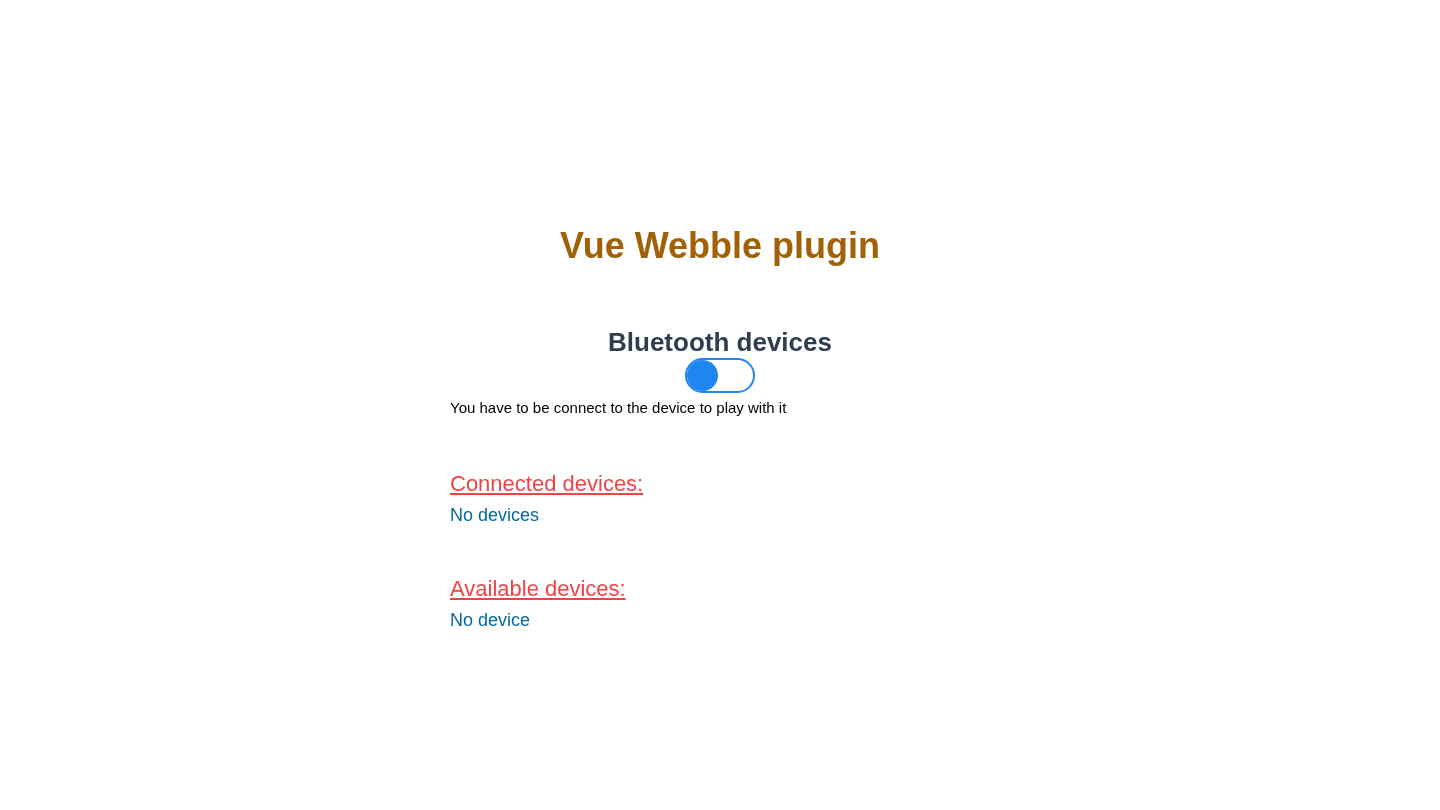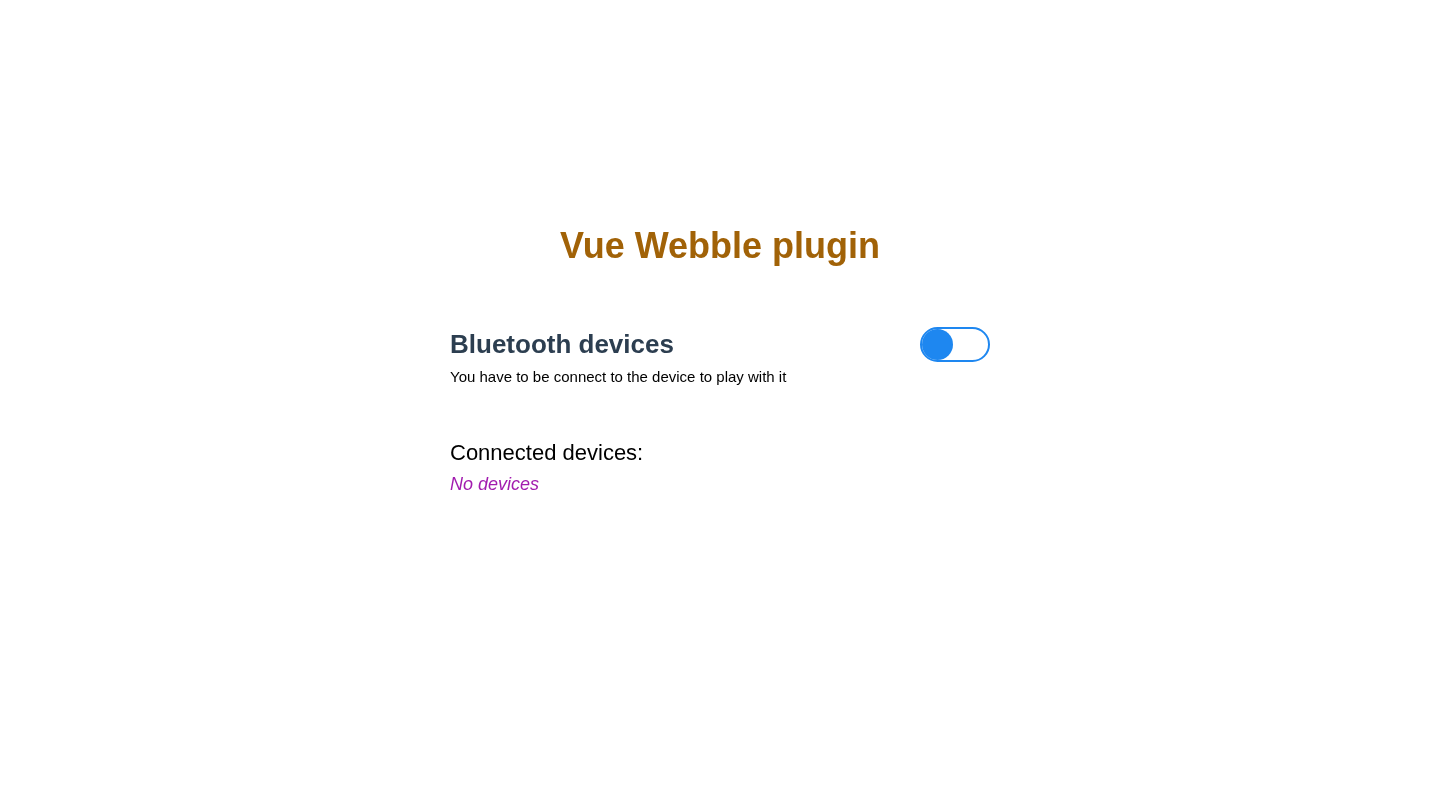--- a/index.html
+++ b/index.html
@@ -28,20 +28,21 @@
       color: #a16207;
       text-align: center;
       margin-bottom: 60px;
     }
     
     .header-row {
       display: flex;
       justify-content: space-between;
       align-items: center;
       margin-bottom: 6px;
+      flex-direction: column;
     }
     
     .section-title {
       font-size: 26px;
       font-weight: 700;
       color: #2c3e50;
     }
     
     .section-subtitle {
       font-size: 15px;
@@ -66,28 +67,28 @@
       top: 0px;
       width: 31px;
       height: 31px;
       border-radius: 50%;
       background: #1e87f0;
     }
     
     .subsection-label {
       font-size: 22px;
       font-weight: 400;
-      color: #000000;
+      color: #ef4444;
       margin-bottom: 8px;
+      text-decoration: underline;
     }
     
     .empty-text {
       font-size: 18px;
-      font-style: italic;
-      color: #a21caf;
+      color: #0369a1;
       margin-bottom: 50px;
     }
     
     .subsection {
       margin-bottom: 0;
     }
   </style>
 </head>
 <body>
 
@@ -101,13 +102,17 @@
     </div>
   </div>
 
   <p class="section-subtitle">You have to be connect to the device to play with it</p>
 
   <div class="subsection">
     <div class="subsection-label">Connected devices:</div>
     <div class="empty-text">No devices</div>
   </div>
 
+  <div class="subsection">
+    <div class="subsection-label">Available devices:</div>
+    <div class="empty-text">No device</div>
+  </div>
 </div>
 
 </body></html>

